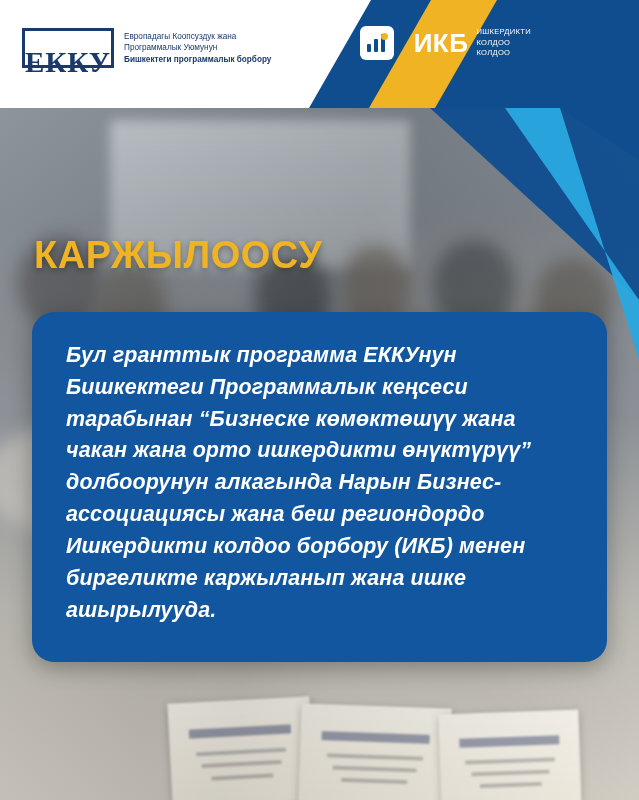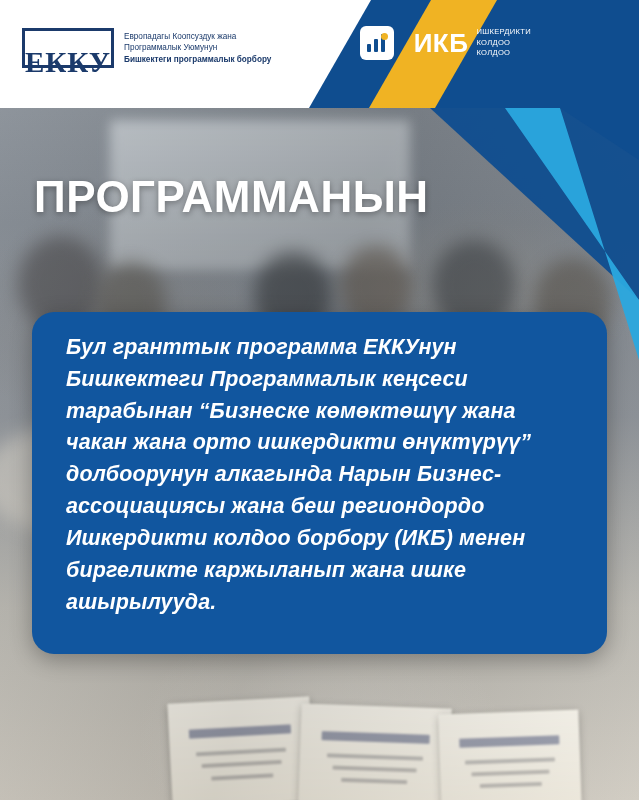--- a/index.html
+++ b/index.html
@@ -227,21 +227,21 @@
     z-index: 6;
   }
 
   
   .card {
     position: absolute;
     left: 32px;
     top: 312px;
     width: 575px;
     box-sizing: border-box;
-    padding: 20px 34px 36px 34px;
+    padding: 28px 34px 36px 34px;
     background: #11569f;
     border-radius: 22px;
     box-shadow: 0 6px 22px rgba(0,0,0,0.3);
     z-index: 6;
   }
   .card-text {
     margin: 0;
     color: #ffffff;
     font-size: 21.5px;
     line-height: 1.48;
@@ -319,19 +319,19 @@
       <div class="ikb-dot"></div>
     </div>
     <div class="ikb-name">ИКБ</div>
     <div class="ikb-sub">
       <div>ИШКЕРДИКТИ</div>
       <div>КОЛДОО</div>
       <div>КОЛДОО</div>
     </div>
   </div>
 
-  <div class="title-main">ПРОГРАММАНЫН</div>
+  <div class="title-sub">КАРЖЫЛООСУ</div>
 
   <div class="card">
     <p class="card-text">Бул гранттык программа ЕККУнун Бишкектеги Программалык кеңсеси тарабынан “Бизнеске көмөктөшүү жана чакан жана орто ишкердикти өнүктүрүү” долбоорунун алкагында Нарын Бизнес-ассоциациясы жана беш региондордо Ишкердикти колдоо борбору (ИКБ) менен биргеликте каржыланып жана ишке ашырылууда.</p>
   </div>
 
 </div>
 
 </body></html>

